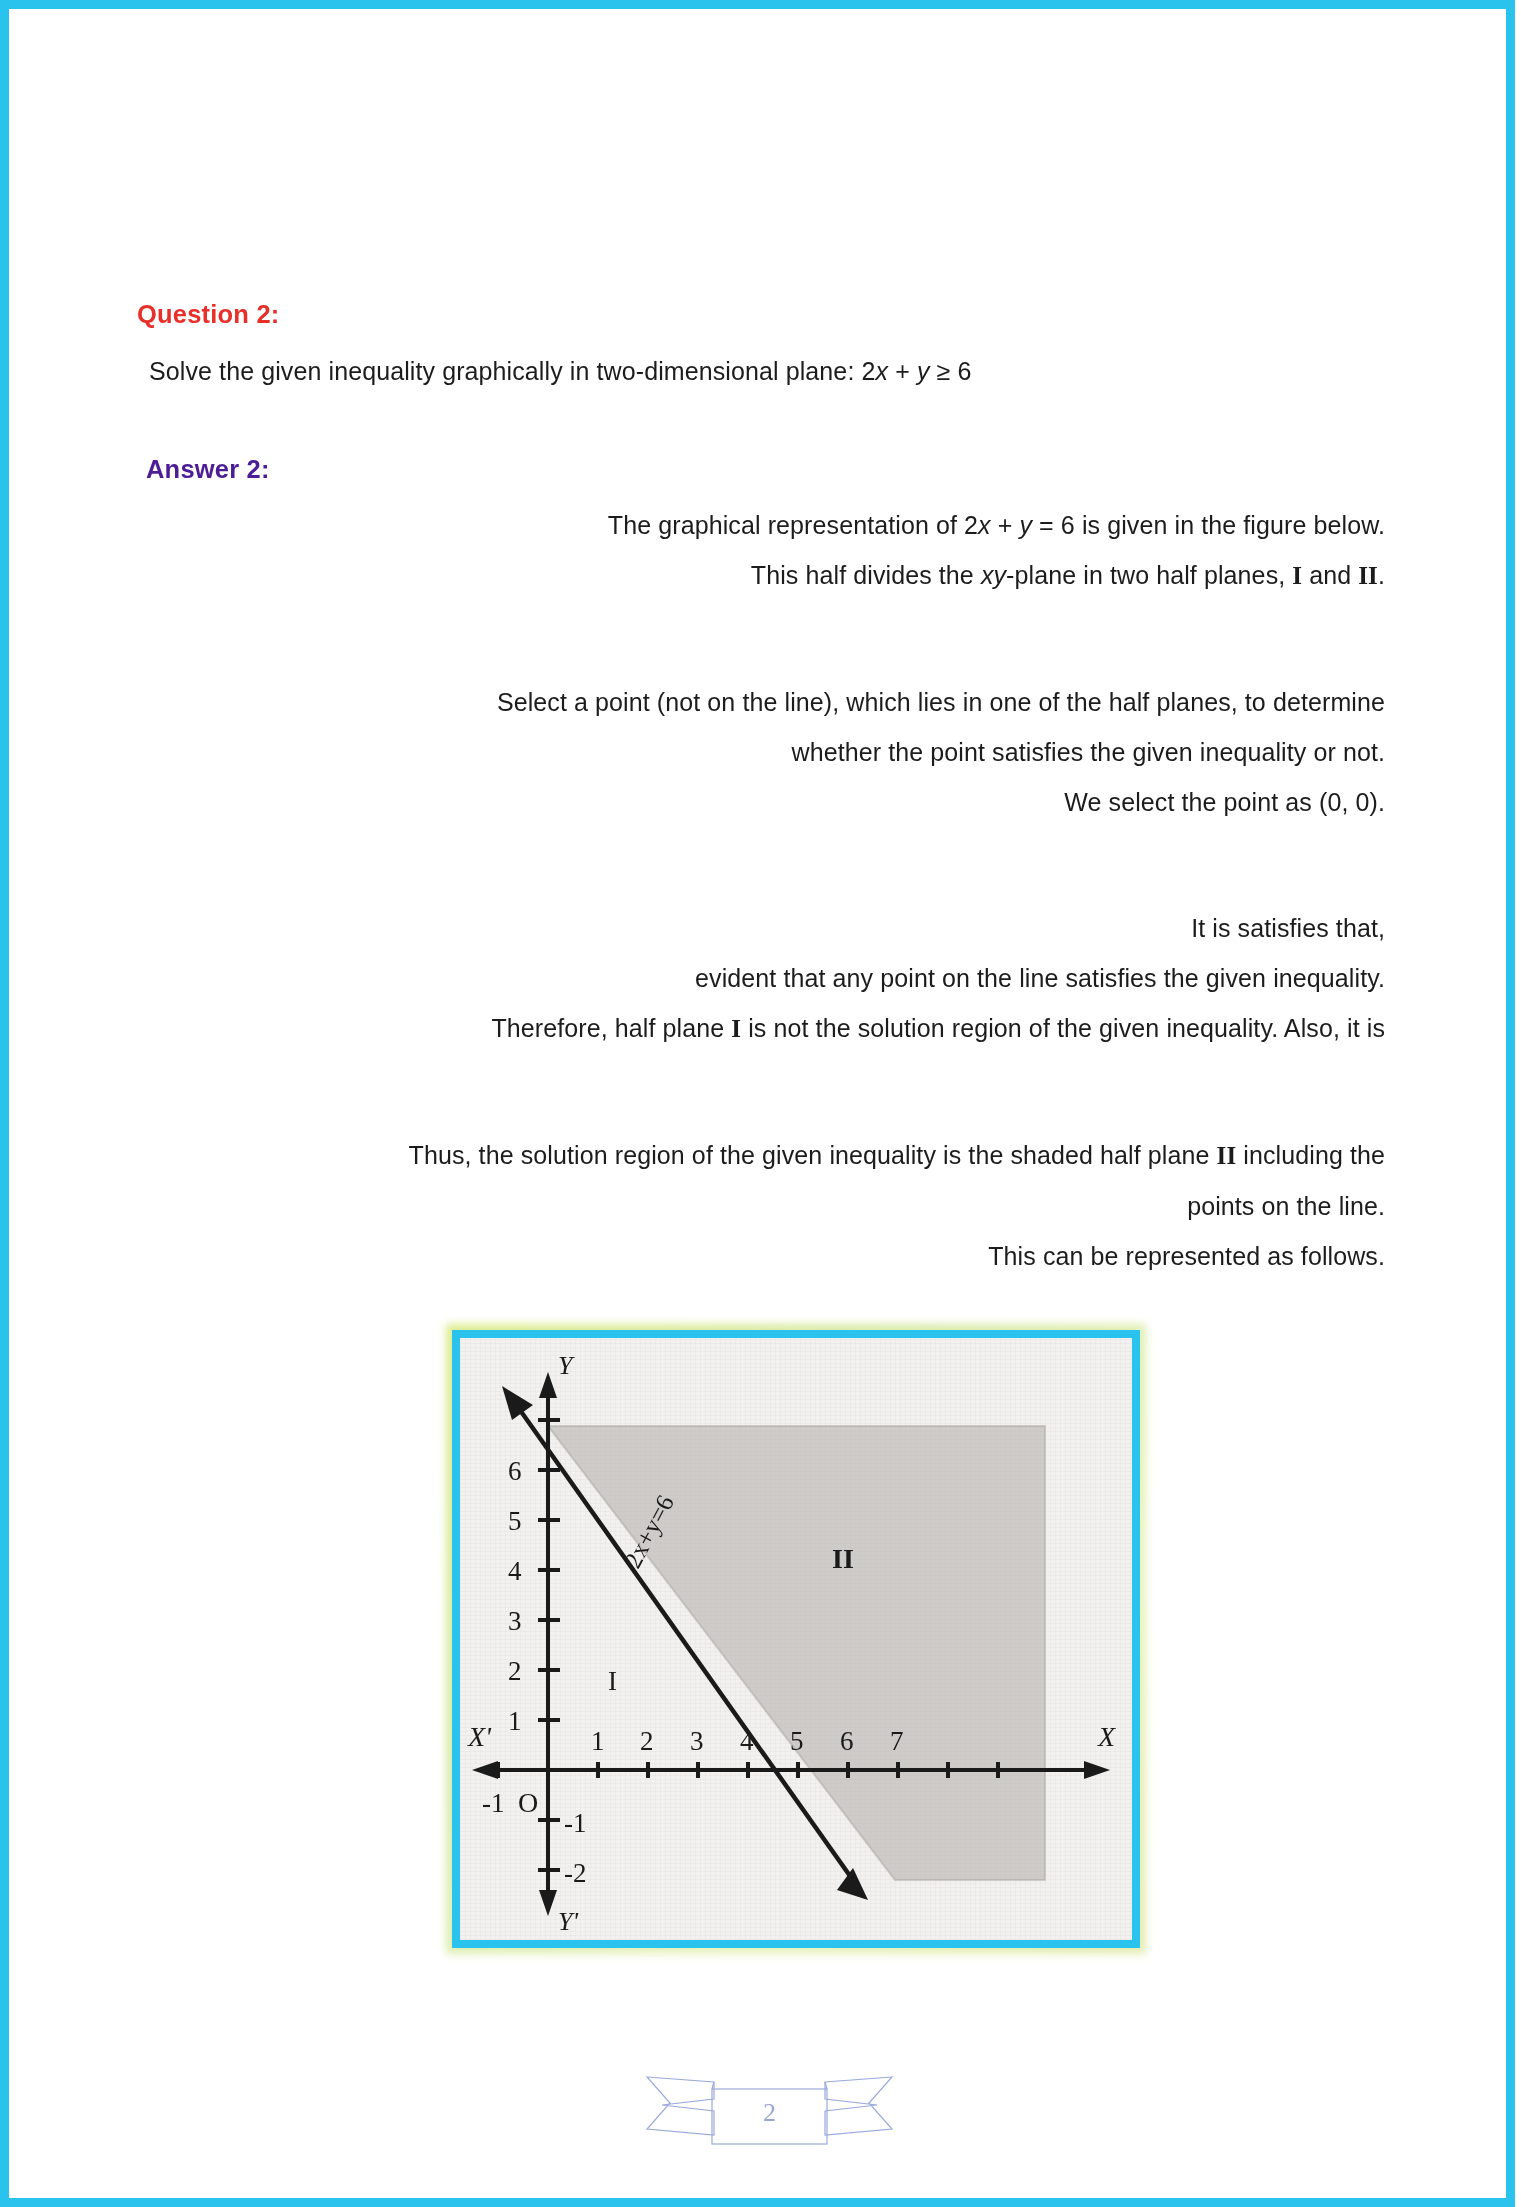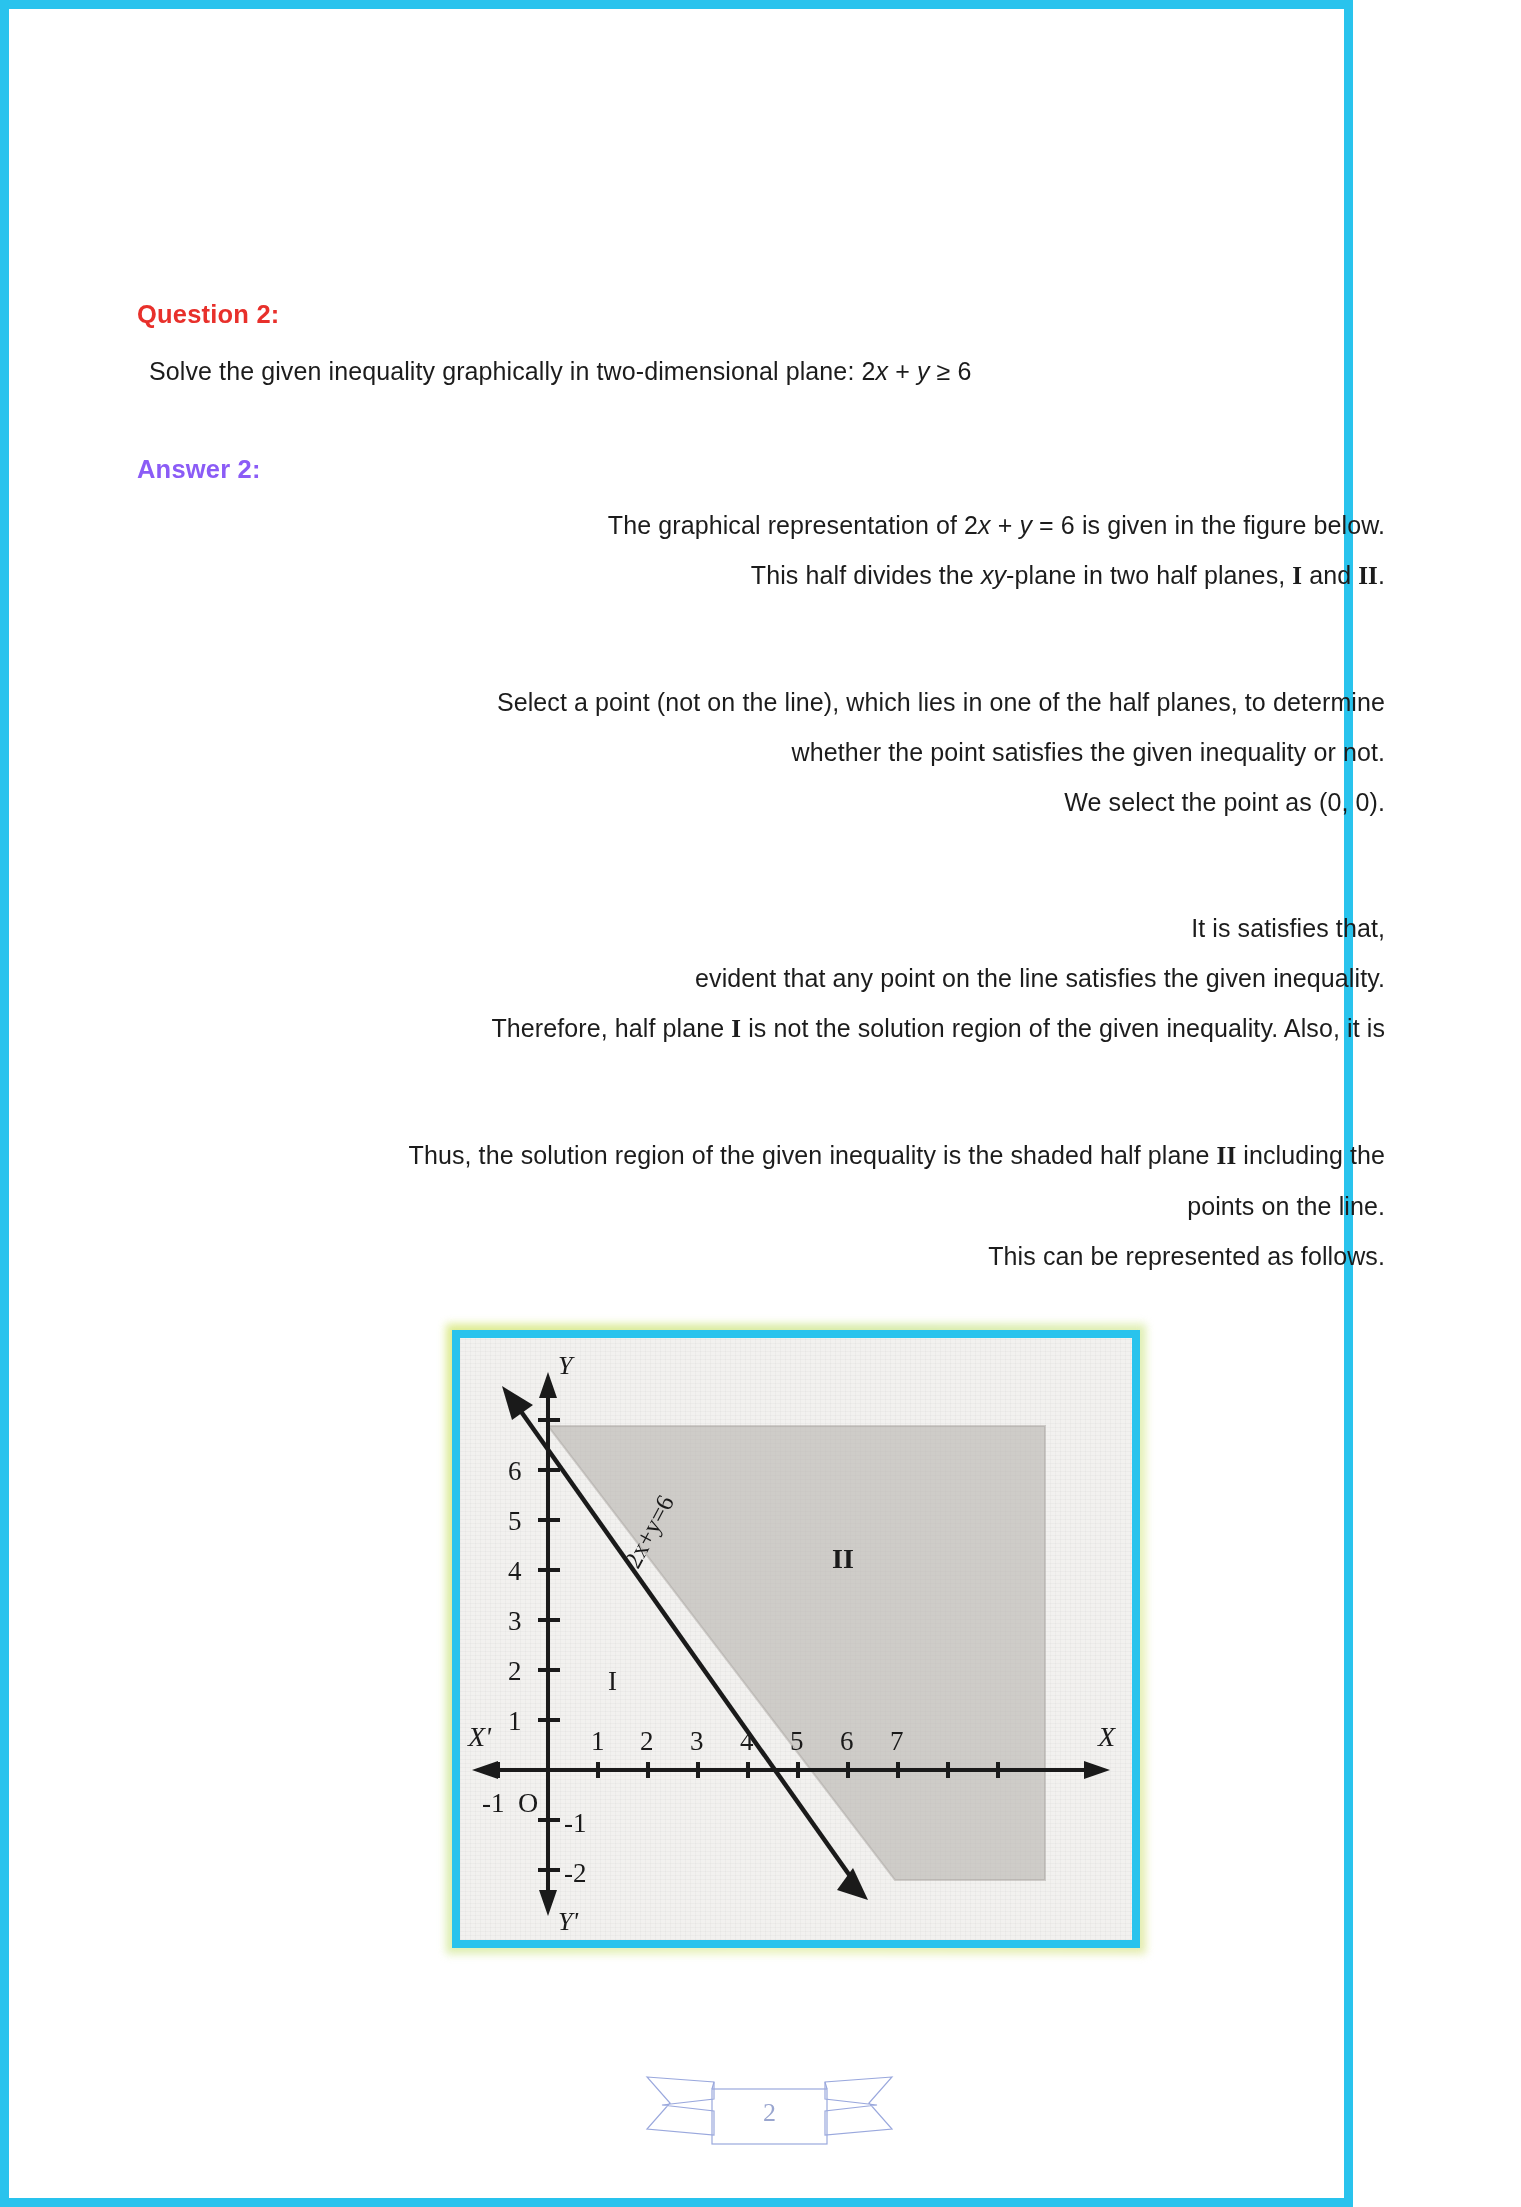--- a/index.html
+++ b/index.html
@@ -12,21 +12,21 @@
     height: 2207px;
     font-family: "Liberation Sans", sans-serif;
     position: relative;
     overflow: hidden;
   }
 
   
   #page {
     position: absolute;
     left: 0; top: 0;
-    width: 1353px;
+    width: 1515px;
     height: 2207px;
     box-sizing: border-box;
     border: 9px solid #29c3ed;
     background: #ffffff;
   }
   #page-inner {
     position: absolute;
     left: 0; top: 0; right: 0; bottom: 0;
     background: #ffffff;
   }
@@ -41,25 +41,25 @@
 
   .q-heading {
     color: #e8302b;
     font-weight: bold;
     font-size: 25.5px;
     letter-spacing: 0.2px;
     margin: 0 0 16px 0;
     line-height: 1.2;
   }
   .a-heading {
-    color: #8b5cf6;
+    color: #4c1d95;
     font-weight: bold;
     font-size: 25.5px;
     letter-spacing: 0.2px;
-    margin: 0 0 16px 0;
+    margin: 0 0 16px 9px;
     line-height: 1.2;
   }
   .para {
     color: #1c1c1c;
     font-size: 25px;
     line-height: 50px;
     margin: 12px;
     letter-spacing: 0.1px;
   }
   .para .ln { display: block; white-space: nowrap; text-align: right; }

